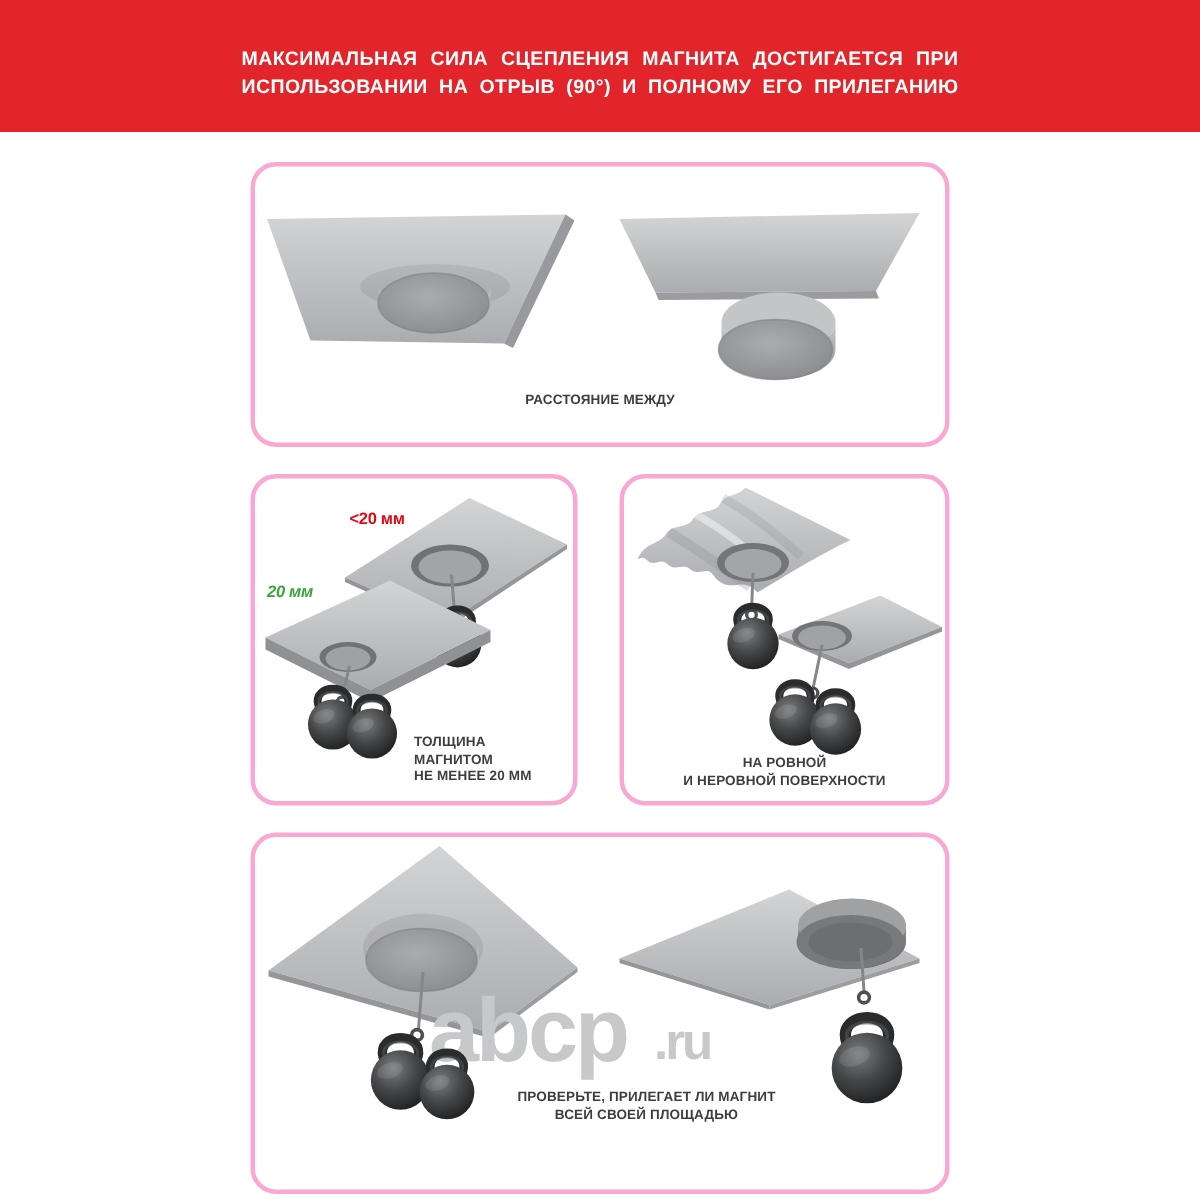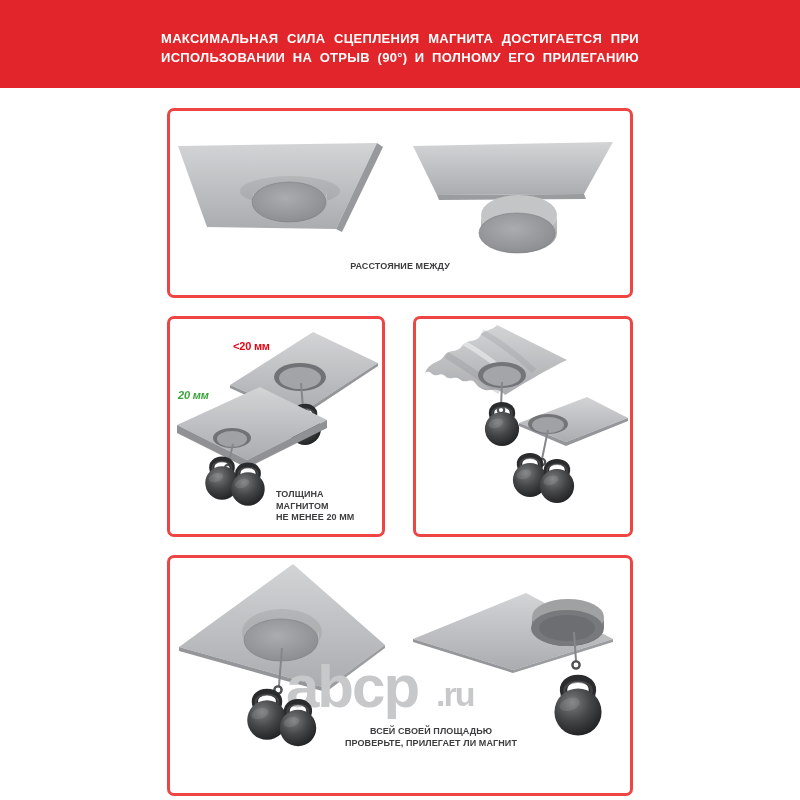--- a/index.html
+++ b/index.html
@@ -4,21 +4,21 @@
 <style>
   html,body{margin:0;padding:0;background:#ffffff;}
   .canvas{position:relative;width:800px;height:800px;background:#ffffff;overflow:hidden;
           font-family:"Liberation Sans", sans-serif;}
   
   .banner{position:absolute;left:0;top:0;width:800px;height:88px;background:#e1252a;}
   .banner-text{width:478px;margin:0 auto;padding-top:30px;color:#ffffff;
                font-weight:bold;font-size:13px;line-height:18.5px;letter-spacing:.3px;}
   .banner-line{text-align:justify;text-align-last:justify;white-space:nowrap;}
   
-  .panel{position:absolute;border:3px solid #ef4444;border-radius:7px;background:#ffffff;box-sizing:border-box;}
+  .panel{position:absolute;border:3px solid #f9a8d4;border-radius:17px;background:#ffffff;box-sizing:border-box;}
   #panel-distance{left:167px;top:108px;width:466px;height:190px;}
   #panel-thickness{left:167px;top:316px;width:218px;height:221px;}
   #panel-surface{left:413px;top:316px;width:220px;height:221px;}
   #panel-fit{left:167px;top:555px;width:466px;height:241px;}
   .panel svg{position:absolute;left:0;top:0;}
   
   .caption{position:absolute;color:#3d3d3f;font-weight:bold;font-size:9px;line-height:11.5px;letter-spacing:.1px;}
   .caption.center{left:0;right:0;text-align:center;}
   #cap-distance{top:150px;}
   #cap-thickness{left:106px;top:170px;text-align:left;}
@@ -155,20 +155,24 @@
         <polygon points="171,78 212,99 150,123 103,104" fill="url(#gPlate)"></polygon>
         <path d="M 103,104 L 150,123 L 212,99 L 212,102 L 150,127 L 103,107 Z" fill="#94969a"></path>
         <ellipse cx="132" cy="105" rx="20" ry="10" fill="#737578"></ellipse>
         <ellipse cx="132" cy="106" rx="16" ry="8" fill="#a0a2a5"></ellipse>
         <line x1="132" y1="111" x2="126" y2="140" stroke="#85878a" stroke-width="2"></line>
         <circle cx="126" cy="143" r="3.2" fill="none" stroke="#4e5052" stroke-width="2.2"></circle>
         <use href="#kb" xlink:href="#kb" transform="translate(114,161) scale(0.45)"></use>
         <use href="#kb" xlink:href="#kb" transform="translate(141,167) scale(0.45)"></use>
       </g>
     </svg>
+    <div class="caption center" id="cap-surface">
+      <div>НА РОВНОЙ</div>
+      <div>И НЕРОВНОЙ ПОВЕРХНОСТИ</div>
+    </div>
   </div>
 
   <div class="panel" id="panel-fit">
 
     <svg width="460" height="199" viewBox="0 0 460 199">
       <g>
         <polygon points="123,6 215,87 156,130 9,89" fill="url(#gPlate)"></polygon>
         <path d="M 9,89 L 156,130 L 156,134 L 9,93 Z" fill="#94969a"></path>
         <path d="M 156,130 L 215,87 L 215,90 L 156,134 Z" fill="#9b9da0"></path>
         <ellipse cx="112" cy="74" rx="40" ry="23" fill="#000000" opacity="0.08"></ellipse>
@@ -199,18 +203,18 @@
         <use href="#kb" xlink:href="#kb" transform="translate(97,162) scale(0.52)"></use>
         <use href="#kb" xlink:href="#kb" transform="translate(128,170) scale(0.48)"></use>
       </g>
       <g>
         <line x1="404" y1="74" x2="406" y2="103" stroke="#85878a" stroke-width="2"></line>
         <circle cx="406" cy="107" r="3.6" fill="none" stroke="#4e5052" stroke-width="2.4"></circle>
         <use href="#kb" xlink:href="#kb" transform="translate(408,154) scale(0.62)"></use>
       </g>
     </svg>
     <div class="caption" id="cap-fit">
+      <div>ПРОВЕРЬТЕ, ПРИЛЕГАЕТ ЛИ МАГНИТ</div>
       <div>ВСЕЙ СВОЕЙ ПЛОЩАДЬЮ</div>
-      <div>ПРОВЕРЬТЕ, ПРИЛЕГАЕТ ЛИ МАГНИТ</div>
     </div>
   </div>
 
 </div>
 
 </body></html>

